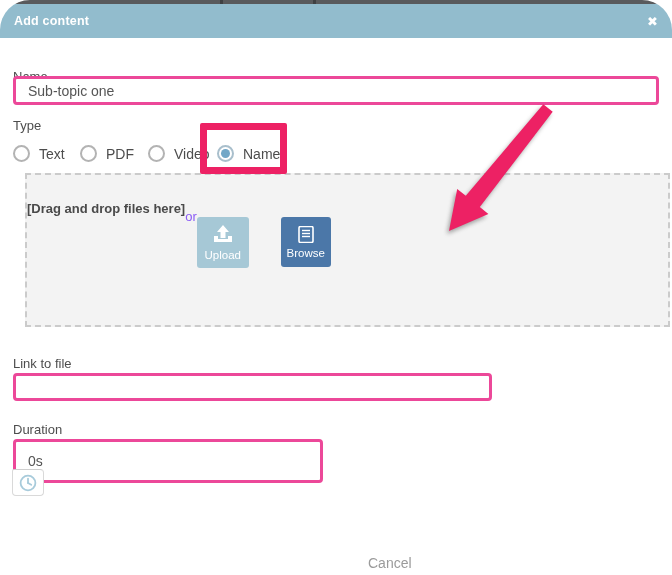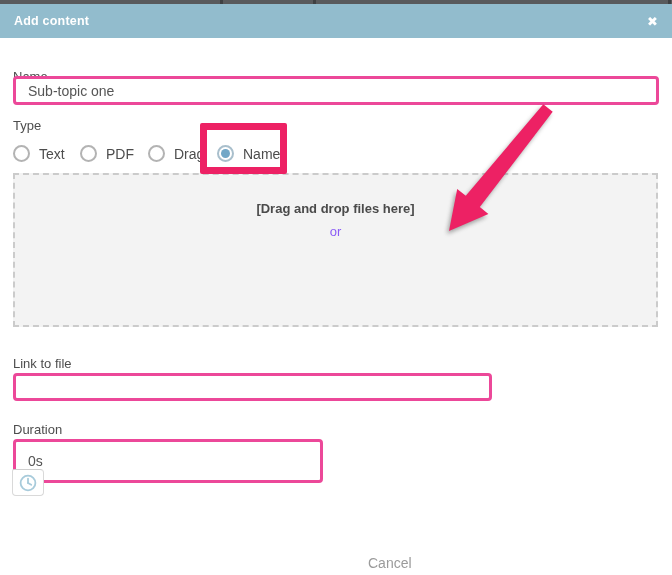--- a/index.html
+++ b/index.html
@@ -3,20 +3,21 @@
 <meta charset="utf-8">
 <style>
   * { margin: 0; padding: 0; box-sizing: border-box; }
   html,body { background:#ffffff; }
   body { font-family: "Liberation Sans", "DejaVu Sans", sans-serif; }
   .stage {
     position: relative;
     width: 672px; height: 575px;
     background: #ffffff;
     overflow: hidden;
+    border-radius: 30px;
   }
   
   .top-strip {
     position: absolute; left:0; top:0; width:672px; height:4px;
     background:#595a5c;
   }
   .top-strip .notch {
     position:absolute; top:0; width:3px; height:4px; background:#3f4042;
   }
   
@@ -62,23 +63,23 @@
 
   
   .highlight-rect {
     position:absolute; left:200px; top:85px; width:87px; height:51px;
     border:7px solid #ed2164; border-radius:2px;
     pointer-events:none; z-index:5;
   }
 
   
   .dropzone {
-    position:absolute; left:13px; top:135px; width:645px; height:154px;
+    position:absolute; left:25px; top:135px; width:645px; height:154px;
     background:#f3f3f3; border:2px dashed #cbcbcb;
-    display:flex; flex-direction:column; align-items:center;
+    display:flex; flex-direction:row; align-items:flex-start;
     padding-top:26px;
   }
   .drag-text { font-size:13px; font-weight:bold; color:#4a4a4a; }
   .or-text   { font-size:13px; color:#8b5cf6; margin-top:8px; }
   .dz-buttons { display:flex; gap:32px; margin-top:16px; }
   .dz-btn {
     width:52px; height:51px; border:none; border-radius:3px;
     color:#fff; cursor:pointer;
     display:flex; flex-direction:column; align-items:center; justify-content:center;
     gap:4px; font-family:"Liberation Sans", sans-serif;
@@ -142,35 +143,53 @@
       <div class="radio-opt" style="left:0">
         <span class="radio-circle"></span>
         <span class="radio-label">Text</span>
       </div>
       <div class="radio-opt" style="left:67px">
         <span class="radio-circle"></span>
         <span class="radio-label">PDF</span>
       </div>
       <div class="radio-opt" style="left:135px">
         <span class="radio-circle"></span>
-        <span class="radio-label">Drag</span>
+        <span class="radio-label">Video</span>
       </div>
       <div class="radio-opt" style="left:204px">
         <span class="radio-circle checked">
             <span class="radio-dot"></span>
           </span>
         <span class="radio-label">Name</span>
       </div>
     </div>
 
     <div class="highlight-rect"></div>
 
     <div class="dropzone">
       <div class="drag-text">[Drag and drop files here]</div>
       <div class="or-text">or</div>
+      <div class="dz-buttons">
+        <button class="dz-btn upload-btn">
+          <svg width="22" height="20" viewBox="0 0 22 20">
+            <polygon points="11,0 17,7 13.5,7 13.5,13 8.5,13 8.5,7 5,7" fill="#ffffff"></polygon>
+            <path d="M2 11 L2 17 L20 17 L20 11 L16 11 L16 14 L6 14 L6 11 Z" fill="#ffffff"></path>
+          </svg>
+          <span>Upload</span>
+        </button>
+        <button class="dz-btn browse-btn">
+          <svg width="16" height="17" viewBox="0 0 16 17">
+            <rect x="1" y="0.5" width="14" height="16" rx="1.5" fill="none" stroke="#ffffff" stroke-width="1.6"></rect>
+            <line x1="4" y1="4.5" x2="12" y2="4.5" stroke="#ffffff" stroke-width="1.4"></line>
+            <line x1="4" y1="7.5" x2="12" y2="7.5" stroke="#ffffff" stroke-width="1.4"></line>
+            <line x1="4" y1="10.5" x2="12" y2="10.5" stroke="#ffffff" stroke-width="1.4"></line>
+          </svg>
+          <span>Browse</span>
+        </button>
+      </div>
     </div>
 
     <div class="field-label" style="top:318px">Link to file</div>
     <input class="text-input" id="link-input" type="text" value="" style="">
 
     <div class="field-label" style="top:384px">Duration</div>
     <input class="text-input" id="dur-input" type="text" value="0s" style="">
 
     <div class="clock-btn">
       <svg width="18" height="18" viewBox="0 0 18 18">

